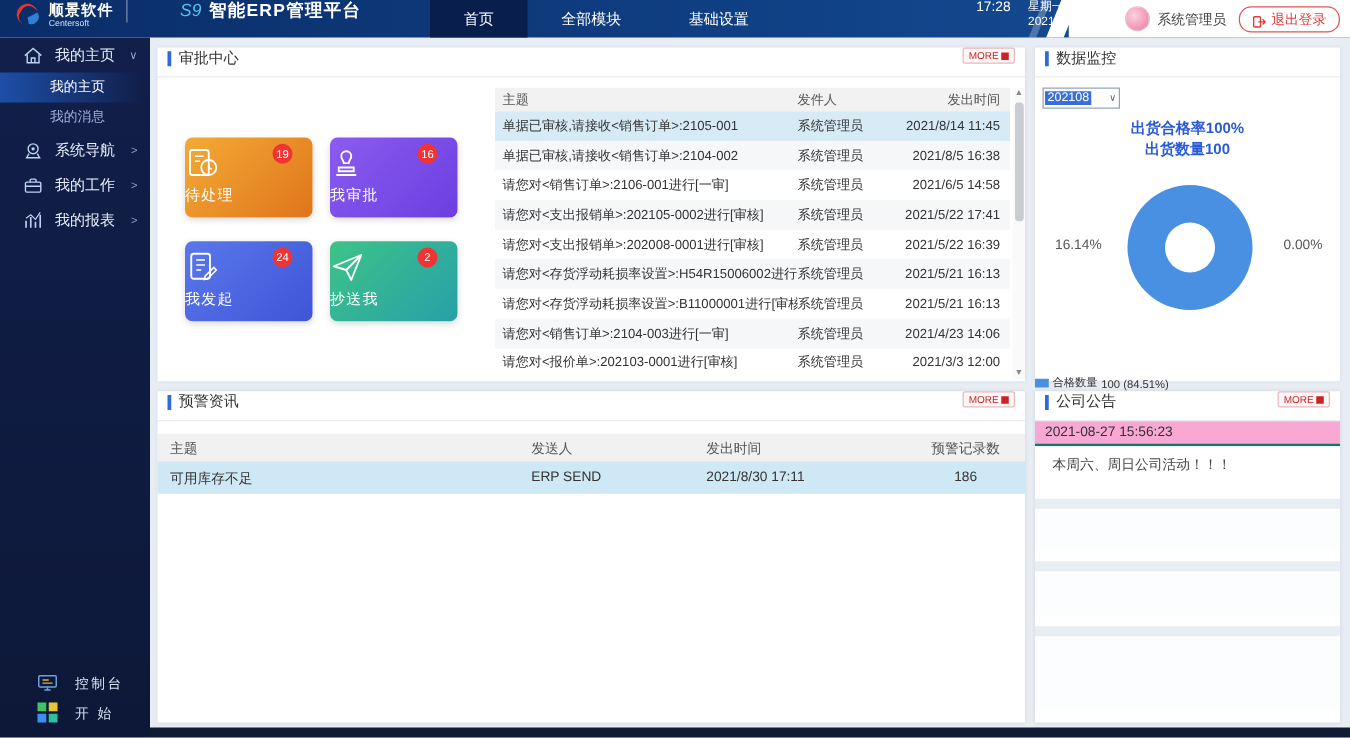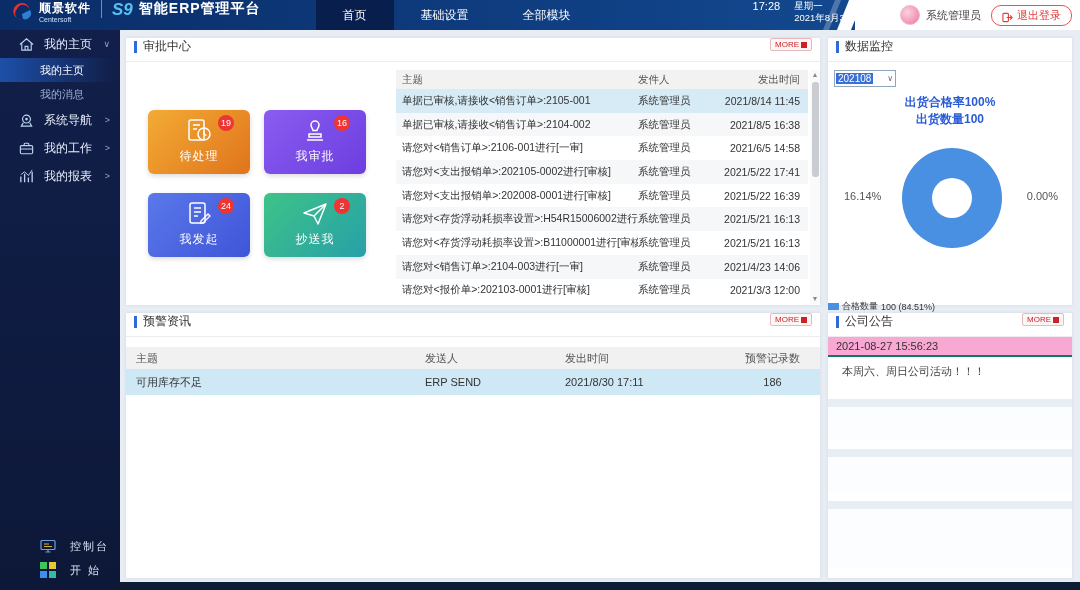--- a/index.html
+++ b/index.html
@@ -14,21 +14,21 @@
   .white-wedge::before { content:""; position:absolute; left:-12px; top:0; height:30px; width:14px;
     background:#fff; transform:skewX(-22deg); }
   .white-wedge::after { content:""; position:absolute; left:-26px; top:0; height:30px; width:6px;
     background:rgba(255,255,255,.25); transform:skewX(-22deg); }
   .logo-block { display:flex; align-items:center; padding-left:10px; }
   .logo-mark { width:24px; height:24px; margin-right:5px; }
   .brand-col { line-height:1; }
   .brand-cn { font-size:12px; font-weight:bold; letter-spacing:1px; }
   .brand-en { font-size:7px; color:#cfe2f7; margin-top:2px; }
   .v-divider { width:1px; height:18px; background:rgba(255,255,255,.45); margin:0 10px; }
-  .s9 { font-size:17px; font-weight:bold; font-style:italic; color:#55c3f2; margin-right:6px; }
+  .s9 { font-size:14px; font-weight:normal; font-style:italic; color:#55c3f2; margin-right:6px;margin-left:32px; }
   .product { font-size:14px; font-weight:bold; letter-spacing:1px; }
   .topnav { display:flex; margin-left:55px; height:30px; }
   .nav-item { padding:0 27px; line-height:30px; font-size:12px; cursor:pointer; }
   .nav-item.active { background:#081f4e; }
   .clock { margin-left:155px; font-size:11px; }
   .datebox { margin-left:14px; font-size:9.5px; line-height:1.25; }
   .userzone { position:absolute; right:8px; top:0; height:30px; display:flex; align-items:center; z-index:6; }
   .avatar { width:20px; height:20px; border-radius:50%;
     background:radial-gradient(circle at 35% 35%,#fbd2de,#f191b4 70%,#e2739c); border:1px solid #f0b7c9; }
   .username { color:#444; font-size:11px; margin:0 10px 0 6px; }
@@ -37,21 +37,21 @@
 
   
   .sidebar { position:absolute; left:0; top:30px; width:120px; height:560px;
     background:linear-gradient(180deg,#111f4a 0%,#0d1838 100%); color:#cdd9ef; }
   .side-item { display:flex; align-items:center; height:28px; padding:0 10px 0 18px;
     font-size:12px; color:#e8eefa; cursor:pointer; }
   .side-item .sicon { width:17px; height:17px; margin-right:9px; flex:none; }
   .side-item .chev { margin-left:auto; font-size:9px; color:#8fa5cc; }
   .side-sub { height:24px; line-height:24px; padding-left:40px; font-size:11px; color:#9fb2d6; cursor:pointer; }
   .side-sub.active { background:linear-gradient(90deg,#1d4fa8 0%,rgba(20,51,112,0) 95%); color:#fff; }
-  .side-footer { position:absolute; bottom:8px; left:16px; width:120px; }
+  .side-footer { position:absolute; bottom:8px; left:6px; width:120px; }
   .sf-item { display:flex; align-items:center; height:24px; padding-left:24px; font-size:11px;
     color:#d7e2f2; cursor:pointer; letter-spacing:2px; }
   .sf-item .sicon { width:16px; height:16px; margin-right:14px; }
   .start-grid { display:grid; grid-template-columns:7px 7px; grid-gap:2px; width:16px; margin-right:14px; }
   .start-grid i { width:7px; height:7px; display:block; }
 
   
   .main { position:absolute; left:120px; top:30px; width:960px; height:560px; padding:8px 8px 0 6px; }
   .cols { display:flex; gap:8px; }
   .col-left { width:694px; }
@@ -66,21 +66,21 @@
   .ptitle::before { content:""; width:3px; height:12px; background:#2f6bd8; margin-right:6px; }
   .more-btn { margin-left:auto; font-size:8px; color:#cc2222; border:1px solid #e7b9b9;
     background:#fdf6f6; border-radius:2px; padding:1px 4px; cursor:pointer; display:flex; align-items:center; gap:2px; }
   .more-btn .sq { width:6px; height:6px; background:#cc2222; display:inline-block; }
 
   
   .approval-body { display:flex; height:242px; }
   .tiles { width:262px; display:grid; grid-template-columns:102px 102px; grid-gap:19px 14px;
     align-content:center; padding-left:22px; flex:none; }
   .tile { width:102px; height:64px; border-radius:6px; position:relative; color:#fff;
-    display:flex; flex-direction:column; align-items:center; justify-content:center; cursor:pointer;
+    display:flex; flex-direction:column; align-items:flex-start; justify-content:center; cursor:pointer;
     box-shadow:0 2px 5px rgba(0,0,0,.15); }
   .tile-orange { background:linear-gradient(135deg,#f3ab35,#e0741c); }
   .tile-purple { background:linear-gradient(135deg,#8a5cf0,#6c3ee0); }
   .tile-blue   { background:linear-gradient(135deg,#5a78ea,#3f55d8); }
   .tile-green  { background:linear-gradient(135deg,#3ec388,#27a0a8); }
   .tile-icon { height:26px; margin-bottom:4px; }
   .tile-label { font-size:12px; letter-spacing:1px; }
   .tile-badge { position:absolute; top:5px; right:16px; min-width:16px; height:16px; border-radius:8px;
     background:#ef3434; color:#fff; font-size:9px; line-height:16px; text-align:center; padding:0 3px; }
 
@@ -150,22 +150,22 @@
       <div class="brand-cn">顺景软件</div>
       <div class="brand-en">Centersoft</div>
     </div>
   </div>
   <div class="v-divider"></div>
   <span class="s9">S9</span>
   <span class="product">智能ERP管理平台</span>
 
   <div class="topnav">
     <div class="nav-item active">首页</div>
+    <div class="nav-item">全部模块</div>
     <div class="nav-item">基础设置</div>
-    <div class="nav-item">全部模块</div>
   </div>
 
   <div class="clock">17:28</div>
   <div class="datebox">
     <div>星期一</div>
     <div>2021年8月30日</div>
   </div>
 </div>
 
 <div class="userzone">

